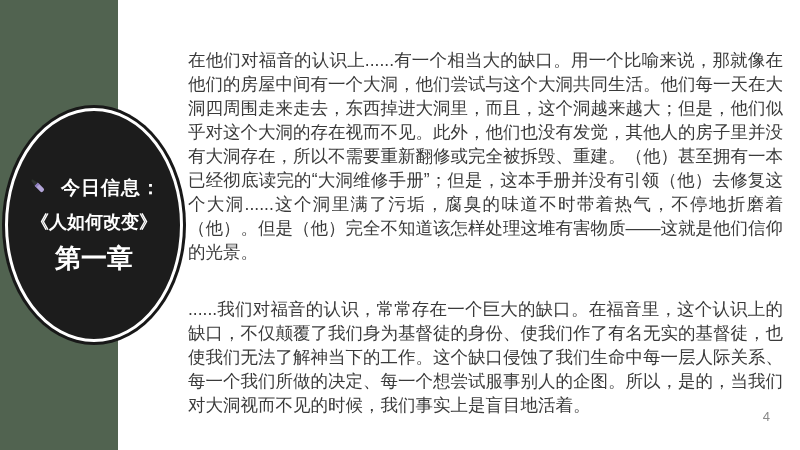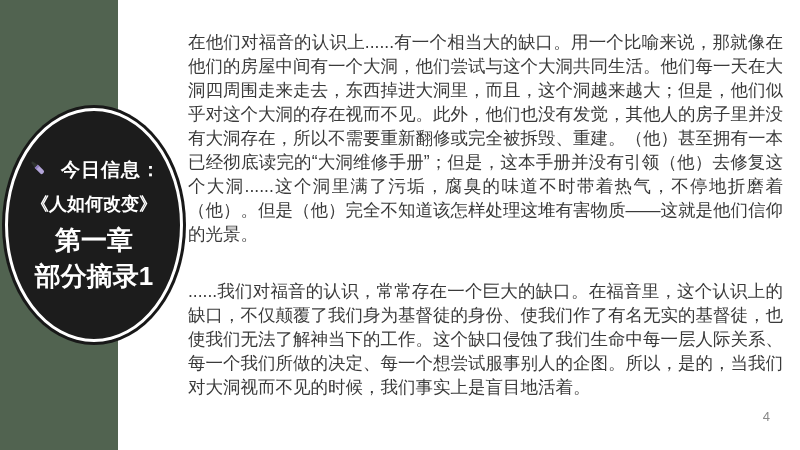--- a/index.html
+++ b/index.html
@@ -50,21 +50,21 @@
     white-space: nowrap;
   }
   .badge-chapter, .badge-excerpt {
     font-size: 26px;
     font-weight: 700;
     line-height: 36px;
     white-space: nowrap;
   }
   .content {
     position: absolute;
-    left: 188px; top: 30px;
+    left: 188px; top: 48px;
     width: 595px;
     color: #3a3a3a;
     font-size: 17.5px;
     line-height: 24px;
     text-align: justify;
   }
   .content p { margin: 0 0 33px 0; }
   .content p:last-child { margin-bottom: 0; }
   .page-number {
     position: absolute;
@@ -90,21 +90,20 @@
             <rect x="9.3" y="1.5" width="5.4" height="12" rx="2.2" fill="#b3a5d8"></rect>
             <rect x="9.3" y="10.5" width="5.4" height="3" fill="#8f7fbf"></rect>
             <path d="M9.6 13.5 h4.8 l-1.1 6.2 q-1.3 2.8 -2.6 0 z" fill="#2e332e"></path>
           </g>
         </svg>
       </span>
       <span>今日信息：</span>
     </div>
     <div class="badge-title">《人如何改变》</div>
     <div class="badge-chapter">第一章</div>
-    <div class="badge-excerpt">部分摘录1</div>
   </div>
 
   <div class="content">
     <p>在他们对福音的认识上......有一个相当大的缺口。用一个比喻来说，那就像在他们的房屋中间有一个大洞，他们尝试与这个大洞共同生活。他们每一天在大洞四周围走来走去，东西掉进大洞里，而且，这个洞越来越大；但是，他们似乎对这个大洞的存在视而不见。此外，他们也没有发觉，其他人的房子里并没有大洞存在，所以不需要重新翻修或完全被拆毁、重建。（他）甚至拥有一本已经彻底读完的“大洞维修手册”；但是，这本手册并没有引领（他）去修复这个大洞......这个洞里满了污垢，腐臭的味道不时带着热气，不停地折磨着（他）。但是（他）完全不知道该怎样处理这堆有害物质——这就是他们信仰的光景。</p>
     <p>......我们对福音的认识，常常存在一个巨大的缺口。在福音里，这个认识上的缺口，不仅颠覆了我们身为基督徒的身份、使我们作了有名无实的基督徒，也使我们无法了解神当下的工作。这个缺口侵蚀了我们生命中每一层人际关系、每一个我们所做的决定、每一个想尝试服事别人的企图。所以，是的，当我们对大洞视而不见的时候，我们事实上是盲目地活着。</p>
   </div>
 
   <div class="page-number">4</div>
 
 </div>

